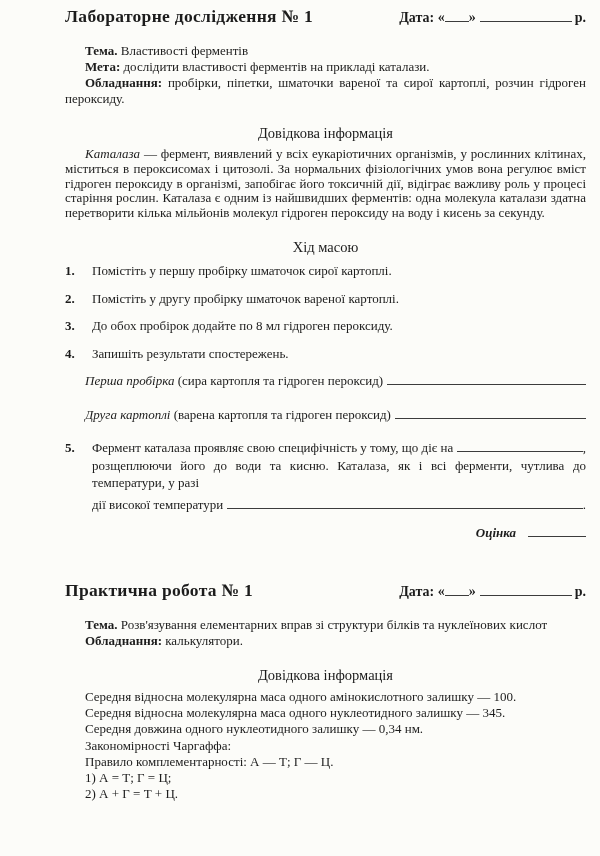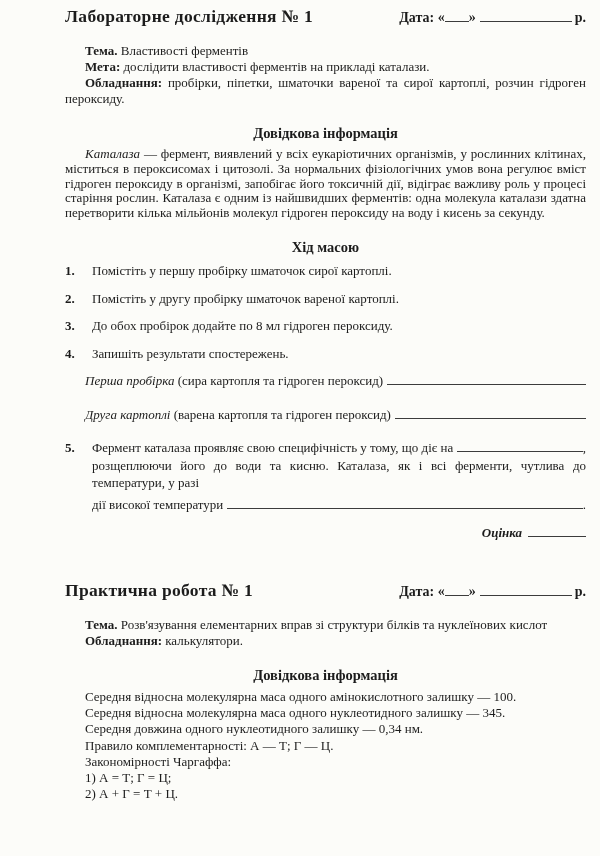--- a/index.html
+++ b/index.html
@@ -21,35 +21,35 @@
   .hdr-row{display:flex;justify-content:space-between;align-items:baseline;margin-bottom:15px;}
   .wtitle{font-size:17.5px;font-weight:bold;letter-spacing:.3px;}
   .date-field{font-weight:bold;font-size:14px;white-space:nowrap;}
   .blank{display:inline-block;border-bottom:1px solid var(--rule);height:12px;vertical-align:baseline;}
   .w22{width:24px;}
   .w92{width:92px;margin-left:4px;margin-right:3px;}
   .w58{width:58px;margin-left:6px;}
   .meta p{margin:0;line-height:16px;text-indent:20px;text-align:justify;}
   .meta .nojust{text-align:left;}
   b.lbl{font-weight:bold;}
-  h2.center-head{font-size:14.5px;font-weight:bold;text-align:center;margin:17px 0 5px;}
+  h2.center-head{font-size:14.5px;font-weight:normal;text-align:center;margin:17px 0 5px;}
   .ref-para{text-align:justify;text-indent:20px;line-height:14.8px;}
   .steps{margin-top:7px;}
   .step{display:flex;margin-bottom:11px;line-height:16.5px;}
   .step .num{font-weight:bold;width:27px;flex:0 0 27px;}
   .fill-row{display:flex;align-items:baseline;line-height:16.5px;white-space:nowrap;}
   .fill-row .fill{flex:1;border-bottom:1px solid var(--rule);height:12px;min-width:30px;margin-left:4px;}
   .tube-row{margin-left:20px;margin-bottom:17px;}
   .tube-row i{font-style:italic;}
   .step5{display:flex;margin-top:9px;}
   .step5 .num{font-weight:bold;width:27px;flex:0 0 27px;}
   .step5-body{flex:1;line-height:17px;}
   .step5-body .cont{text-align:justify;font-family:Liberation Serif, serif;}
   .step5-body .last{margin-top:6px;}
-  .grade-row{display:flex;justify-content:flex-end;align-items:baseline;margin-top:12px;}
+  .grade-row{display:flex;justify-content:flex-end;align-items:baseline;margin-top:12px;gap:6px;}
   .grade-row i{font-style:italic;font-weight:bold;}
   .ref-lines{margin-top:4px;}
   .ref-lines div{margin-left:20px;line-height:16.2px;}
 </style>
 </head>
 <body>
 
 <section class="sec sec-lab">
 
   <div class="hdr-row">
@@ -139,19 +139,19 @@
     <p class="nojust"><b class="lbl">Тема.</b> <span>Розв'язування елементарних вправ зі структури білків та нуклеїнових кислот</span></p>
     <p class="nojust"><b class="lbl">Обладнання:</b> <span>калькулятори.</span></p>
   </div>
 
   <h2 class="center-head">Довідкова інформація</h2>
 
   <div class="ref-lines">
     <div>Середня відносна молекулярна маса одного амінокислотного залишку — 100.</div>
     <div>Середня відносна молекулярна маса одного нуклеотидного залишку — 345.</div>
     <div>Середня довжина одного нуклеотидного залишку — 0,34 нм.</div>
+    <div>Закономірності Чаргаффа:</div>
     <div>Правило комплементарності: А — Т; Г — Ц.</div>
-    <div>Закономірності Чаргаффа:</div>
     <div>1) А = Т; Г = Ц;</div>
     <div>2) А + Г = Т + Ц.</div>
   </div>
 
 </section>
 
 </body></html>

